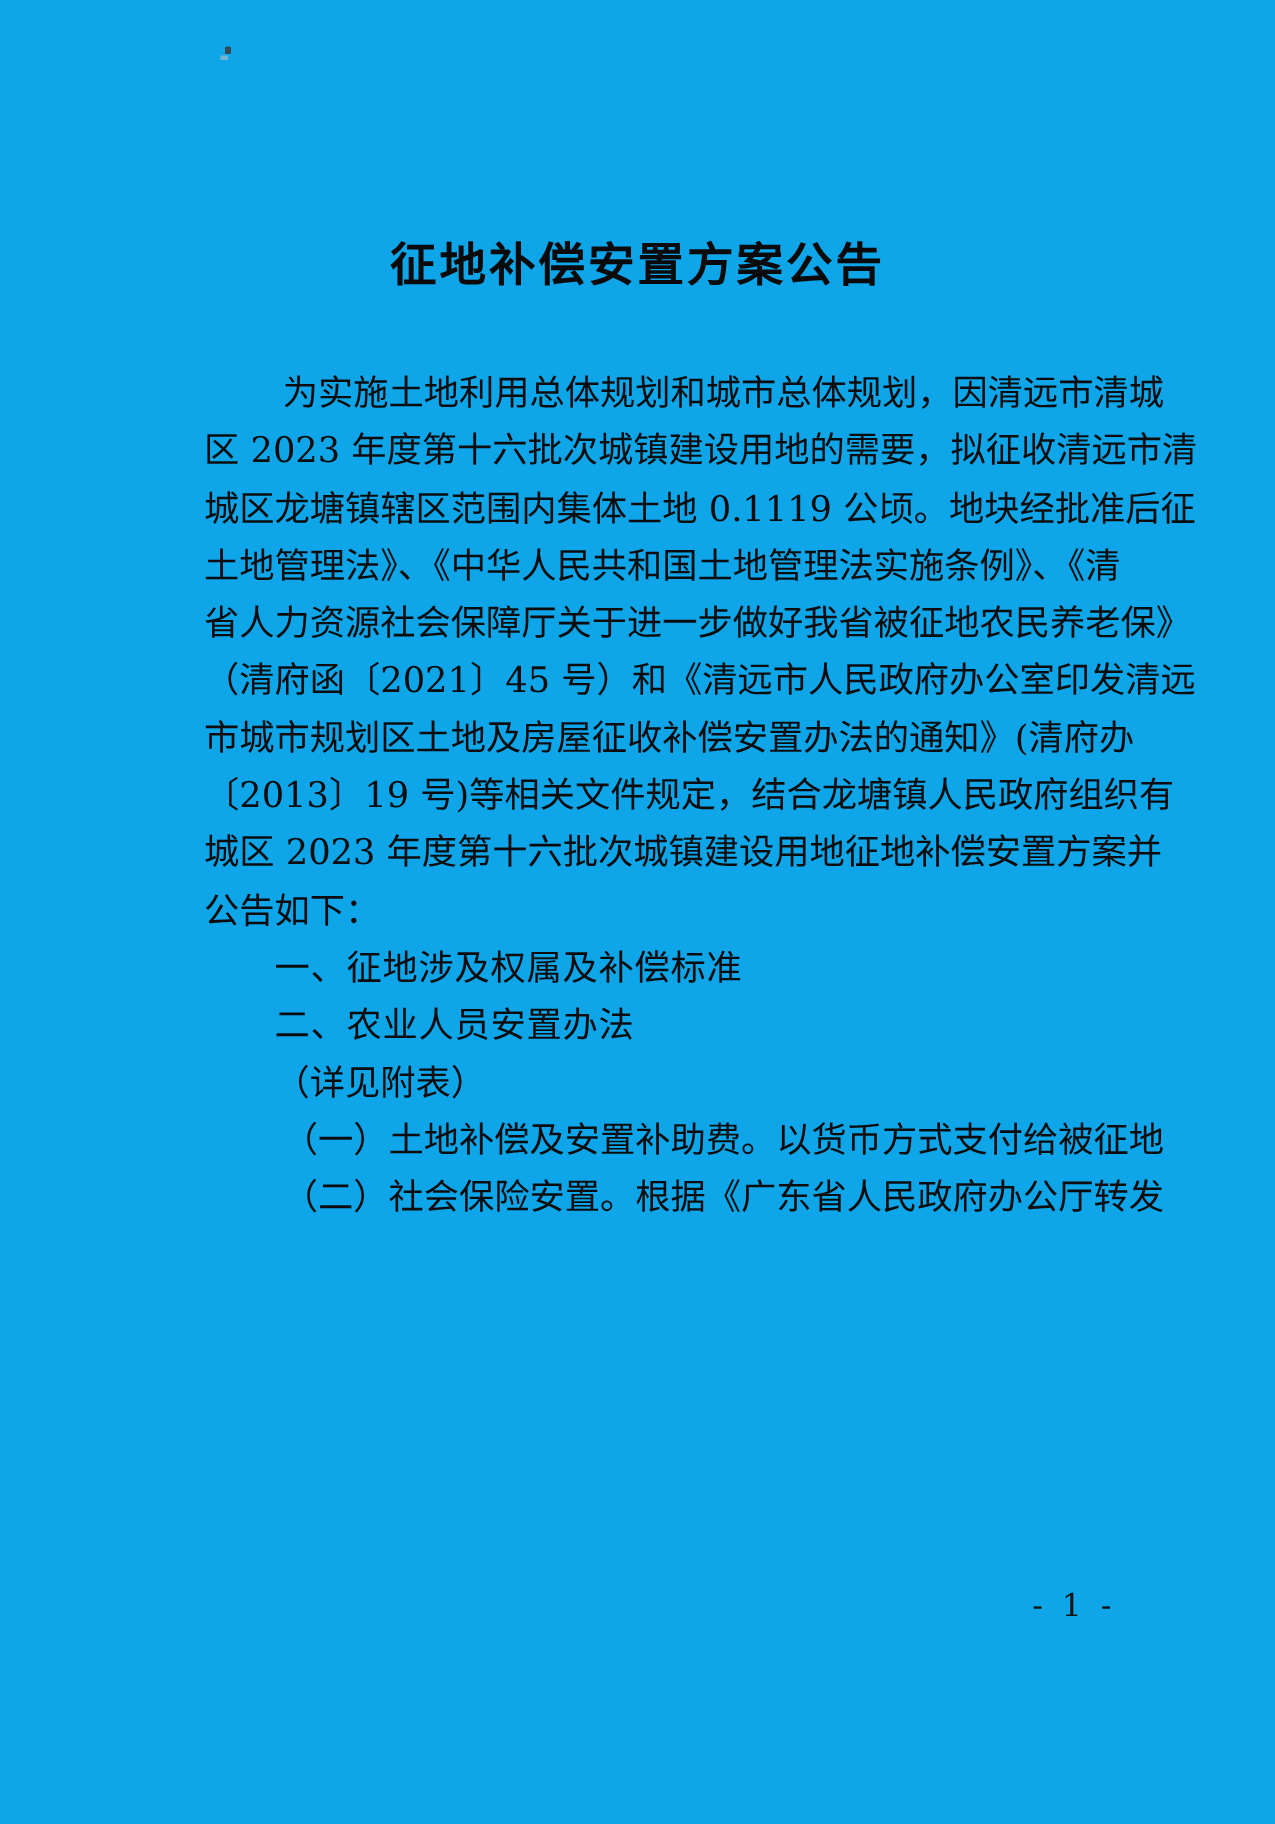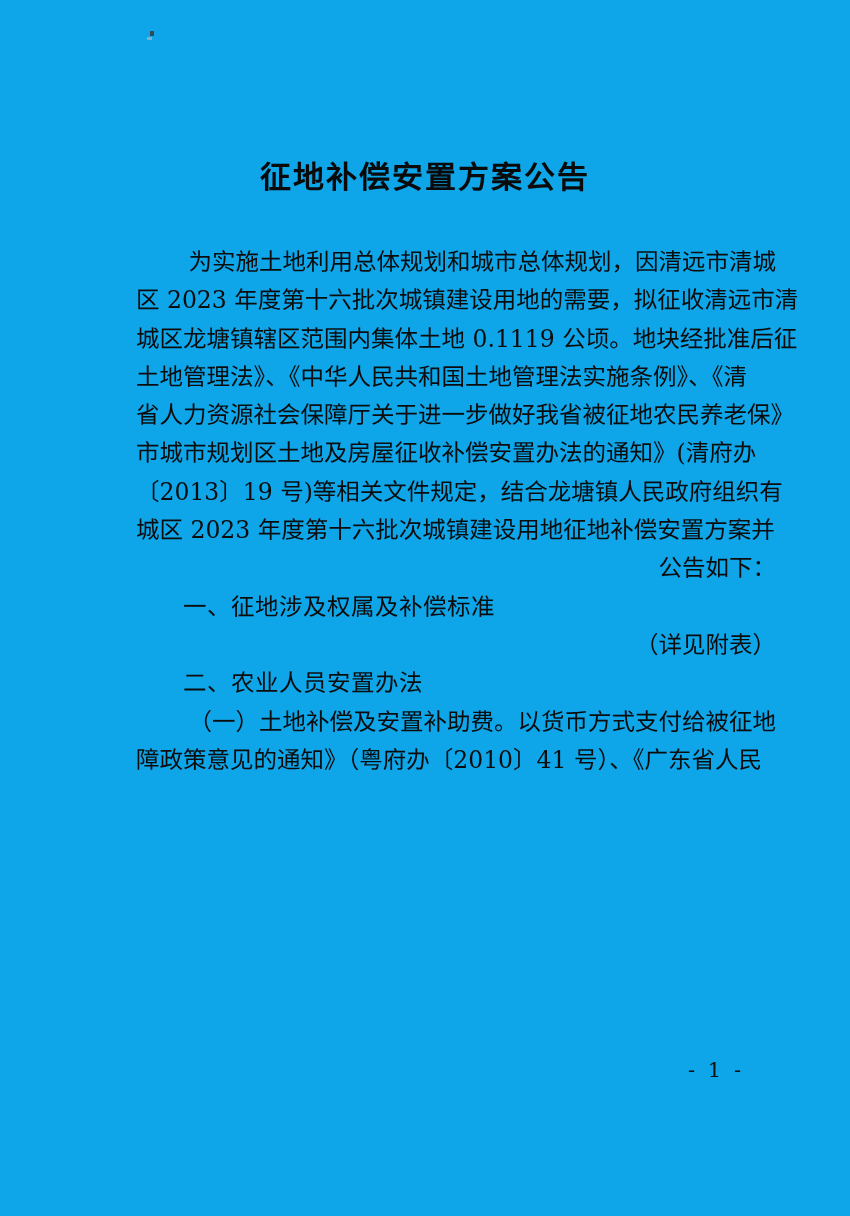--- a/index.html
+++ b/index.html
@@ -73,21 +73,21 @@
     white-space: nowrap;
     font-family: "DejaVu Serif", "Liberation Serif", serif;
     color: #0c0c0c;
   }
   .ln > span {
     display: inline-block;
   }
   
   .ln.flush {
     display: block;
-    text-align: right;
+    text-align: left;
   }
   .ln.indent {
     text-indent: 0;
   }
   .ln.indent::before {
     content: "";
     display: inline-block;
     width: 47px;
   }
 
@@ -136,40 +136,43 @@
     <div class="ln">
       <span>城区龙塘镇辖区范围内集体土地 0.1119 公顷。地块经批准后征</span>
     </div>
     <div class="ln">
       <span>土地管理法》、《中华人民共和国土地管理法实施条例》、《清</span>
     </div>
     <div class="ln">
       <span>省人力资源社会保障厅关于进一步做好我省被征地农民养老保》</span>
     </div>
     <div class="ln">
+      <span>（清府函〔2021〕45 号）和《清远市人民政府办公室印发清远</span>
+    </div>
+    <div class="ln">
       <span>市城市规划区土地及房屋征收补偿安置办法的通知》(清府办</span>
     </div>
     <div class="ln">
       <span>〔2013〕19 号)等相关文件规定，结合龙塘镇人民政府组织有</span>
     </div>
     <div class="ln">
       <span>城区 2023 年度第十六批次城镇建设用地征地补偿安置方案并</span>
     </div>
     <div class="ln flush">公告如下：</div>
 
     <div class="ln heading">一、征地涉及权属及补偿标准</div>
+    <div class="ln heading">二、农业人员安置办法</div>
+
     <div class="ln flush indent">（详见附表）</div>
-
-    <div class="ln heading">二、农业人员安置办法</div>
 
     <div class="ln indent">
       <span>（一）土地补偿及安置补助费。以货币方式支付给被征地</span>
     </div>
 
-    <div class="ln">
-      <span>障政策意见的通知》（粤府办〔2010〕41 号）、《广东省人民</span>
+    <div class="ln indent">
+      <span>（二）社会保险安置。根据《广东省人民政府办公厅转发</span>
     </div>
 
   </div>
 
   <div class="page-footer">- 1 -</div>
 
 </div>
 
 </body></html>

